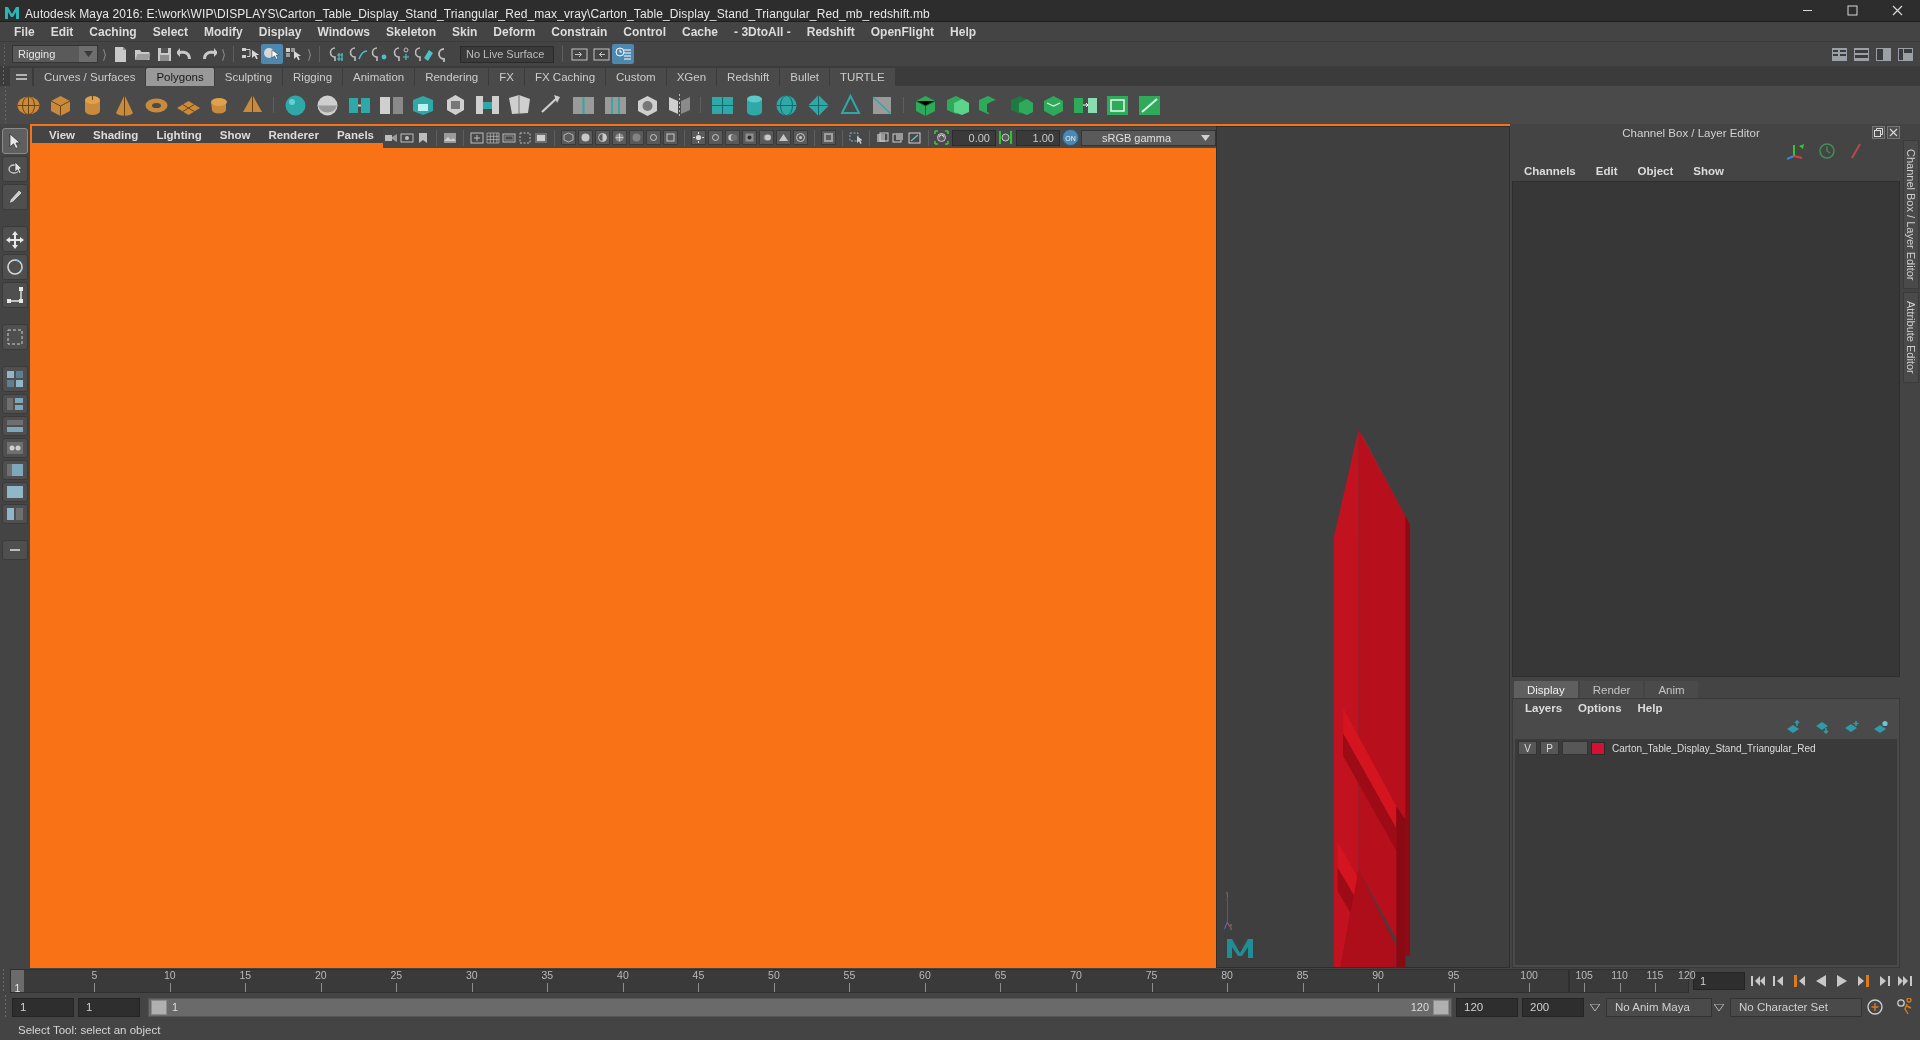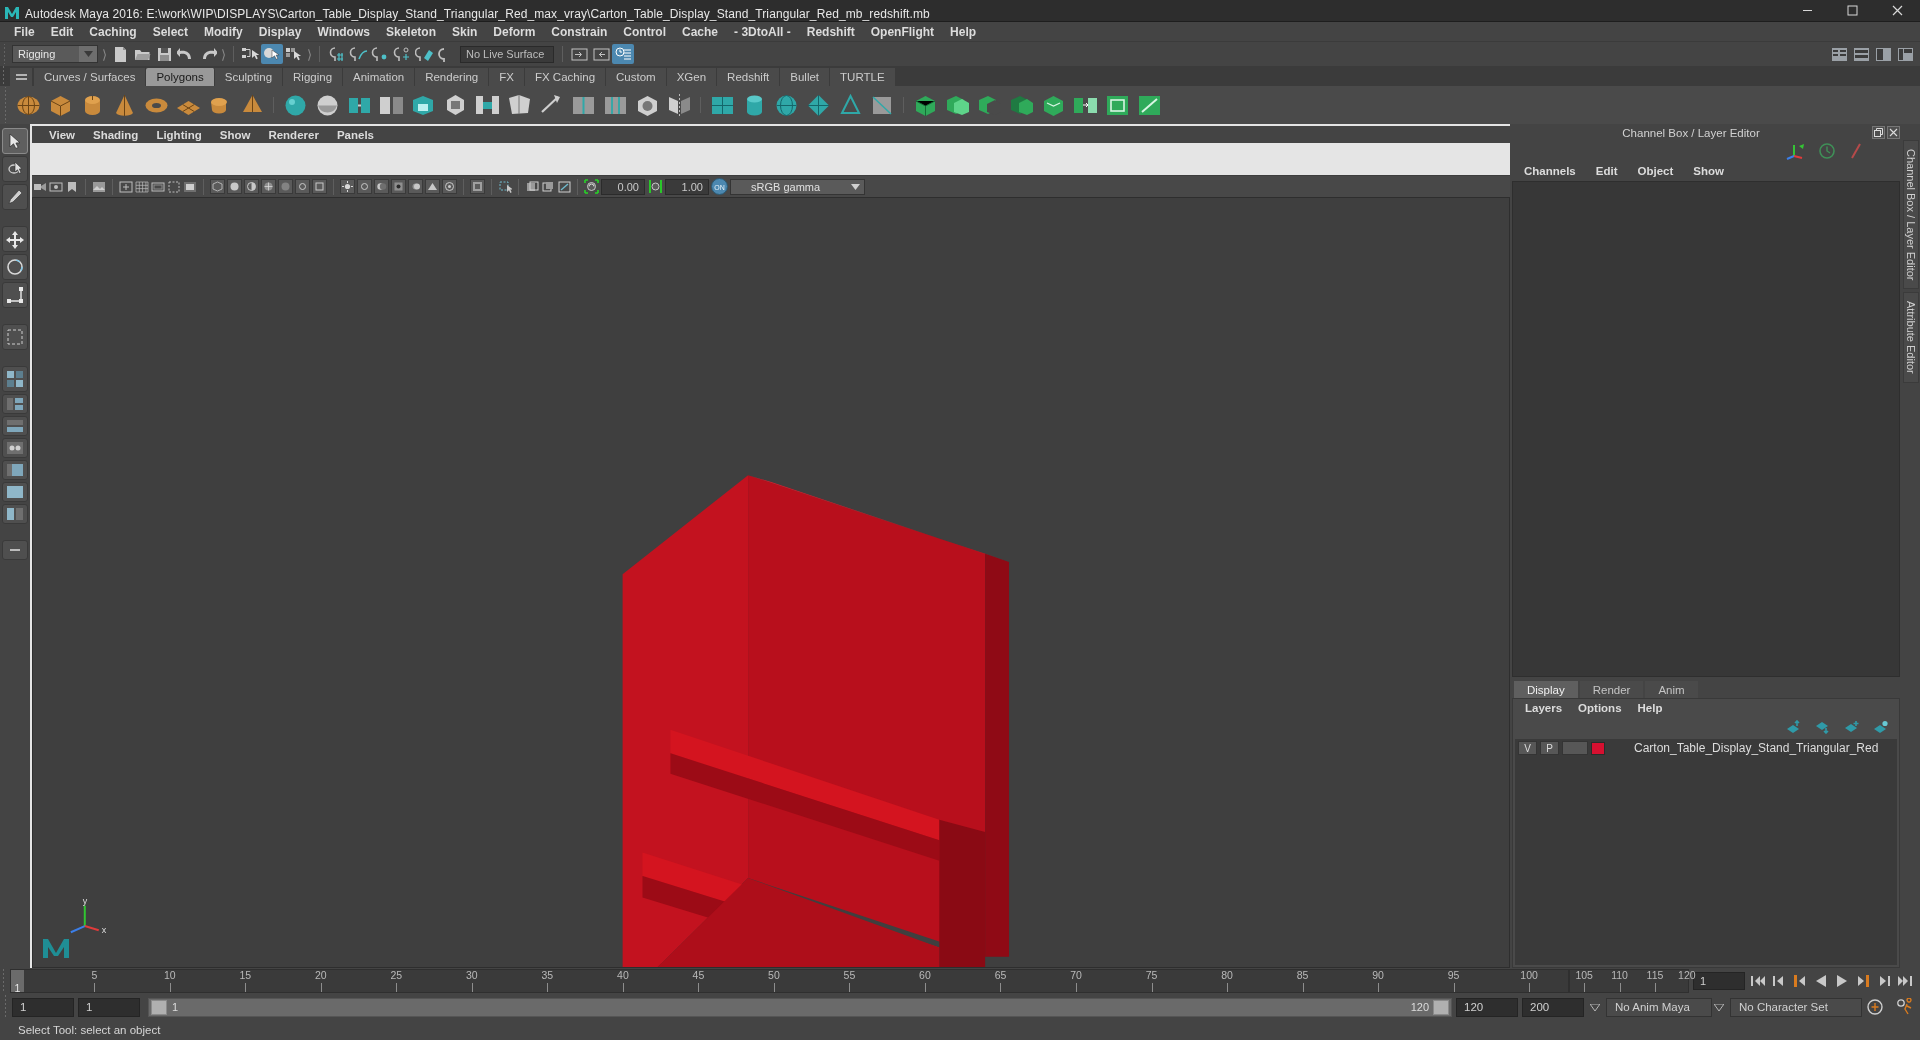--- a/index.html
+++ b/index.html
@@ -74,24 +74,24 @@
   
   .main { flex:1 1 auto; display:flex; min-height:0; background:#3b3b3b; }
   .toolcol { width:30px; background:#444; display:flex; flex-direction:column; align-items:center;
       padding-top:4px; flex:0 0 30px; }
   .toolbtn { width:26px; height:26px; margin-bottom:2px; display:flex; align-items:center; justify-content:center;
       border-radius:3px; background:#4f4f4f; border:1px solid #3a3a3a; }
   .toolbtn.sel { background:#5f5f5f; border:1px solid #8a8a8a; }
   .toolgap { height:14px; }
   .toolbtn.small { height:20px; }
 
-  .viewwrap { flex:1 1 auto; display:flex; flex-direction:column; min-width:0; background:#e5e5e5; padding:2px 0 0 2px; }
+  .viewwrap { flex:1 1 auto; display:flex; min-width:0; background:#f97316; padding:2px 0 0 2px; }
   .panelmenu { height:17px; background:#444; display:flex; align-items:center; padding-left:8px; flex:0 0 17px; }
   .panelmenu .menu-item { font-size:11.5px; padding:1px 9px; }
-  .viewtoolbar { height:22px; background:#484848; display:flex; align-items:center; flex:0 0 22px; border-top:1px solid #3d3d3d;margin-top:32px; }
+  .viewtoolbar { height:22px; background:#484848; display:flex; align-items:center; flex:0 0 22px; border-top:1px solid #3d3d3d; }
   .vt-ic { width:16px; height:18px; display:flex; align-items:center; justify-content:center; flex:0 0 16px; }
   .vt-box { width:15px; height:15px; background:#5a5a5a; border:1px solid #3a3a3a; margin:0 1px; flex:0 0 15px;
     display:flex; align-items:center; justify-content:center; }
   .vt-num { width:44px; height:16px; background:#3a3a3a; border:1px solid #2b2b2b; color:#c9c9c9;
     font-size:11px; display:flex; align-items:center; justify-content:flex-end; padding-right:5px; margin:0 2px; }
   .vt-combo { width:135px; height:16px; background:#5a5a5a; border:1px solid #343434; position:relative;
     display:flex; align-items:center; padding-left:20px; font-size:11px; color:#e0e0e0; margin-left:2px; }
   .vt-combo .arr { position:absolute; right:1px; top:0; height:14px; width:16px; display:flex;
      align-items:center; justify-content:center; color:#cfcfcf; }
   .viewport { flex:1 1 auto; position:relative; background:#3f3f3f; overflow:hidden; min-height:0;
@@ -119,21 +119,21 @@
   .le-body { height:270px; background:#4a4a4a; border:1px solid #393939; margin:0 2px; display:flex; flex-direction:column; }
   .le-menu { height:18px; display:flex; align-items:center; padding-left:4px; }
   .le-menu .menu-item { font-size:11.5px; padding:1px 8px;text-align:right; }
   .le-btnrow { height:20px; display:flex; align-items:center; justify-content:flex-end; padding-right:10px; gap:13px; }
   .le-list { flex:1 1 auto; background:#3a3a3a; margin:2px; }
   .le-row { height:18px; display:flex; align-items:center; padding:0 3px; gap:3px; }
   .le-cell { width:19px; height:14px; background:#575757; border:1px solid #343434; font-size:10px;
       color:#dddddd; display:flex; align-items:center; justify-content:center; }
   .le-cell.wide { width:26px; }
   .le-swatch { width:14px; height:13px; border:1px solid #2b2b2b; }
-  .le-name { font-size:12px; color:#dddddd; padding-left:4px; white-space:nowrap;margin-left:22px; }
+  .le-name { font-size:10px; color:#dddddd; padding-left:4px; white-space:nowrap; }
 
   .vtabs { width:18px; background:#444; flex:0 0 18px; display:flex; flex-direction:column;
       align-items:center; padding-top:16px; }
   .vtab { writing-mode:vertical-rl; font-size:11px; color:#cfcfcf; background:#4a4a4a;
       padding:8px 1px; margin-bottom:3px; border:1px solid #3b3b3b; white-space:nowrap; }
 
   
   .timebar { height:26px; background:#444; display:flex; align-items:center; flex:0 0 26px; }
   .tl-grip { width:10px; height:24px; flex:0 0 10px;
       background-image:radial-gradient(#6a6a6a 1px, transparent 1px);

